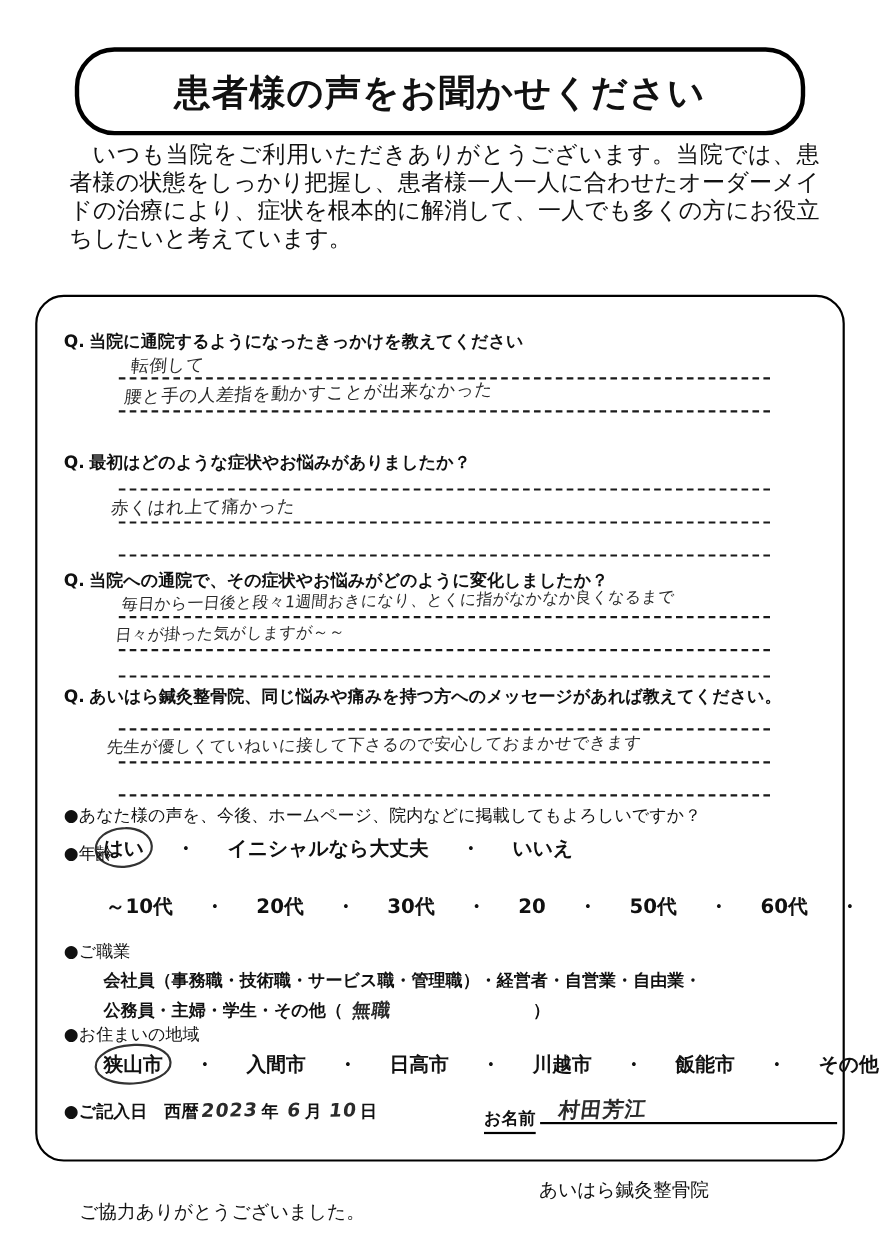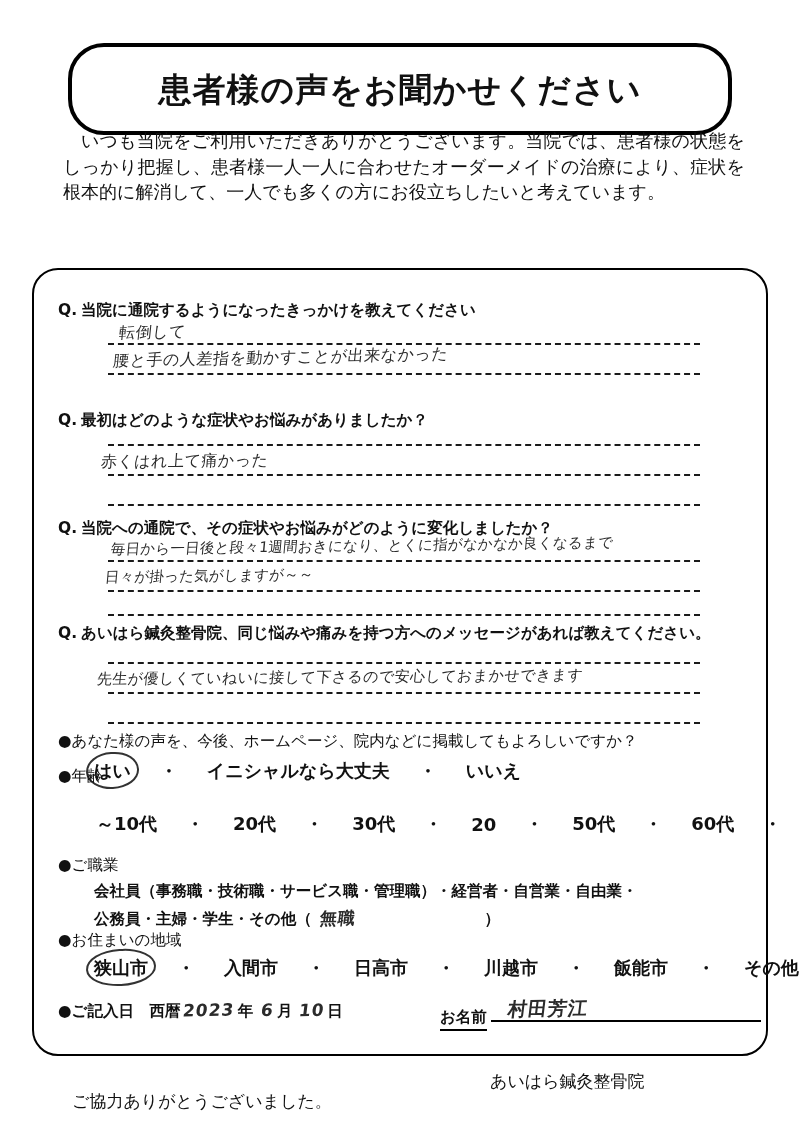--- a/index.html
+++ b/index.html
@@ -15,21 +15,21 @@
     color: #111111;
     overflow: hidden;
   }
 
   
   #title-banner {
     position: absolute;
     left: 68px;
     top: 43px;
     width: 664px;
-    height: 92px;
+    height: 80px;
     border: 4px solid #000000;
     border-radius: 36px;
     box-sizing: border-box;
     display: flex;
     align-items: center;
     justify-content: center;
   }
   #title-text {
     font-size: 33px;
     font-weight: bold;
@@ -37,21 +37,21 @@
     line-height: 1;
     white-space: nowrap;
   }
 
   
   #intro {
     position: absolute;
     left: 63px;
     top: 128px;
     width: 682px;
-    font-size: 18px;
+    font-size: 21px;
     line-height: 25.5px;
     text-align: justify;
   }
   #intro p {
     margin: 0;
     text-indent: 1em;
   }
 
   
   #form-box {

